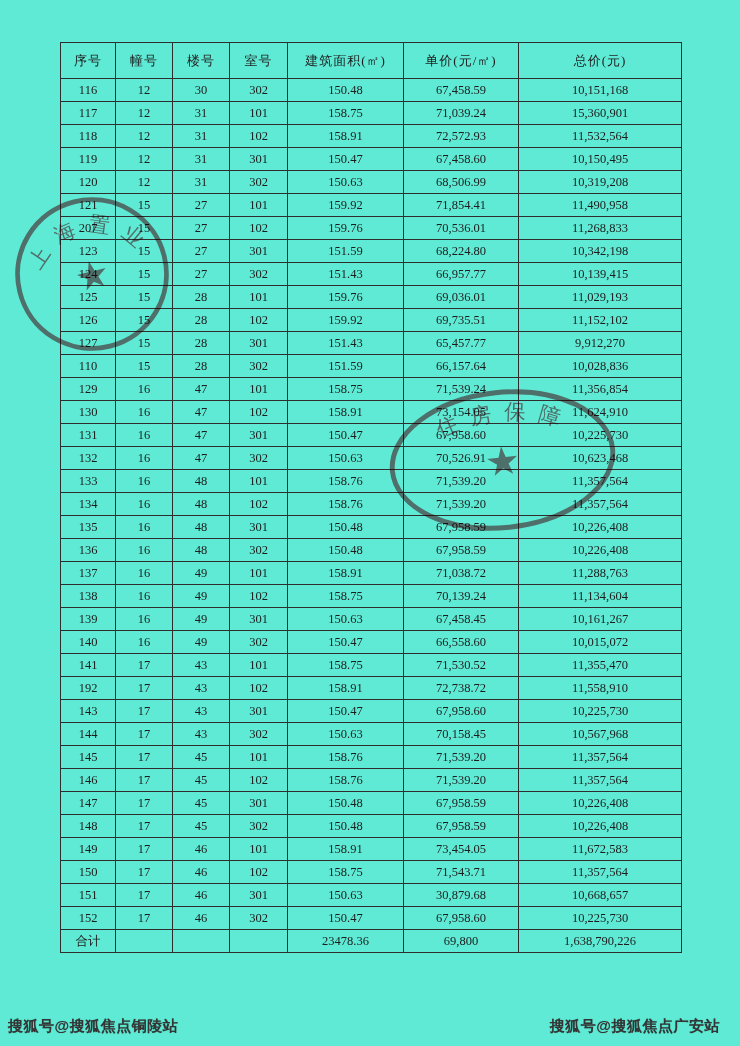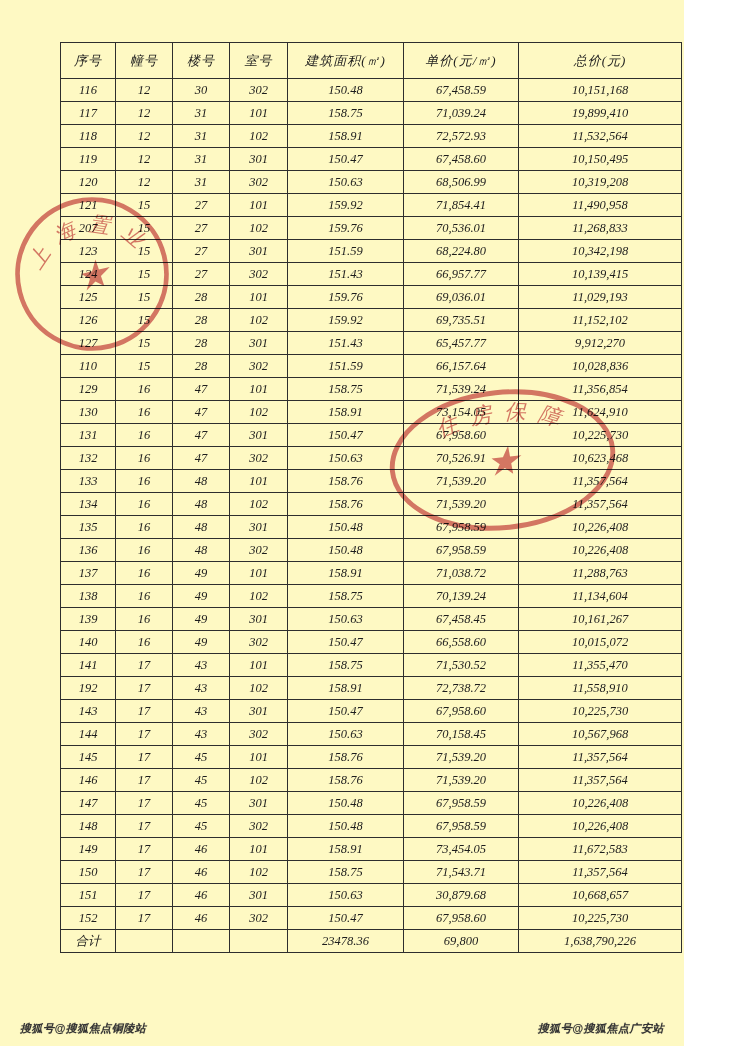--- a/index.html
+++ b/index.html
@@ -1,24 +1,23 @@
 <!DOCTYPE html>
 <html><head>
 <meta charset="utf-8">
 <style>
   * { margin: 0; padding: 0; box-sizing: border-box; }
   html, body { background: #ffffff; }
   .page {
     position: relative;
-    width: 684px;
+    width: 740px;
     height: 1046px;
-    background: #fef9c3;
+    background: #5eead4;
     overflow: hidden;
     font-family: "Liberation Serif", "DejaVu Serif", serif;
-    font-style: italic;
   }
   table.price-table {
     position: absolute;
     top: 42px;
     left: 60px;
     width: 621px;
     border-collapse: collapse;
     table-layout: fixed;
     font-size: 12.5px;
     color: #1d1d1d;
@@ -57,26 +56,25 @@
     top: 386px;
     width: 235px;
     height: 148px;
     transform: rotate(-6deg);
   }
   .stamp text { font-family: "Liberation Serif", serif; }
   .watermark {
     position: absolute;
     bottom: 10px;
     font-family: "Liberation Sans", sans-serif;
-    font-size: 11px;
+    font-size: 15px;
     font-weight: bold;
     color: #343434;
     letter-spacing: 0.5px;
     text-shadow: 0 0 1px rgba(0,0,0,0.25);
-    margin-left: 12px;
   }
   .watermark-left { left: 8px; }
   .watermark-right { right: 20px; }
 </style>
 </head>
 <body>
 
 <div class="page">
 
   <table class="price-table">
@@ -110,21 +108,21 @@
           <td>67,458.59</td>
           <td>10,151,168</td>
         </tr>
         <tr>
           <td>117</td>
           <td>12</td>
           <td>31</td>
           <td>101</td>
           <td>158.75</td>
           <td>71,039.24</td>
-          <td>19,899,410</td>
+          <td>15,360,901</td>
         </tr>
         <tr>
           <td>118</td>
           <td>12</td>
           <td>31</td>
           <td>102</td>
           <td>158.91</td>
           <td>72,572.93</td>
           <td>11,532,564</td>
         </tr>

